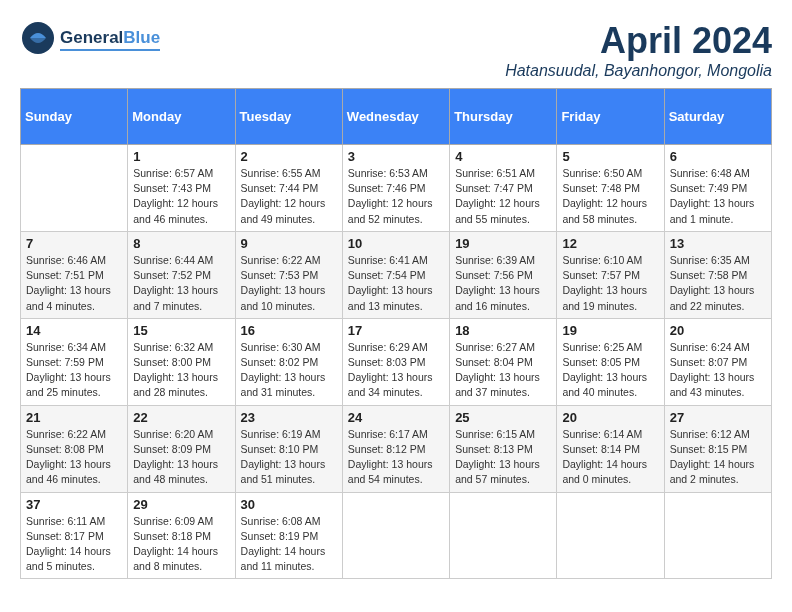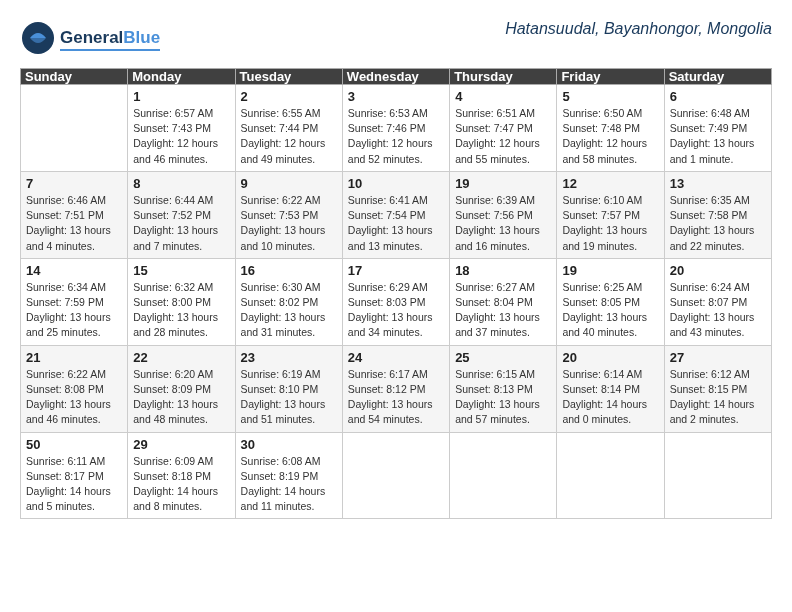--- a/index.html
+++ b/index.html
@@ -34,25 +34,25 @@
       color: #1a3a5c;
       font-style: italic;
       margin-left: 8px;
     }
     .calendar {
       width: 100%;
       border-collapse: collapse;
       margin-top: 8px;
     }
     .calendar th {
-      background: #404040;
+      background: #3b82f6;
       color: #fff;
       font-size: 13px;
       font-weight: bold;
-      padding: 0 4px;
+      padding: 20px 4px;
       text-align: left;
       border: 1px solid #aaa;
     }
     .calendar td {
       border: 1px solid #ccc;
       vertical-align: top;
       padding: 4px 5px;
       width: 107px;
       min-height: 80px;
       background: #fff;
@@ -92,20 +92,21 @@
         </div>
         <div>
           <div style="font-size:17px;font-weight:bold;color:#1a3a5c;line-height:1.1;">
             <span style="color:#1a3a5c;">General</span><span style="color:#4a90d9;">Blue</span>
           </div>
           <div style="height:2px;background:#4a90d9;width:100%;margin-top:1px;"></div>
         </div>
       </div>
     </div>
     <div class="title-block">
+      <div class="title-month">April 2024</div>
       <div class="title-location">Hatansuudal, Bayanhongor, Mongolia</div>
     </div>
   </div>
 
   <table class="calendar">
     <thead>
       <tr>
         <th>Sunday</th>
         <th>Monday</th>
         <th>Tuesday</th>
@@ -309,21 +310,21 @@
           <td>
             <span class="day-num">27</span>
             <div class="day-info" style="white-space: pre-line;">Sunrise: 6:12 AM
 Sunset: 8:15 PM
 Daylight: 14 hours
 and 2 minutes.</div>
           </td>
         </tr>
         <tr>
           <td>
-            <span class="day-num">50</span>
+            <span class="day-num">37</span>
             <div class="day-info" style="white-space: pre-line;">Sunrise: 6:11 AM
 Sunset: 8:17 PM
 Daylight: 14 hours
 and 5 minutes.</div>
           </td>
           <td>
             <span class="day-num">29</span>
             <div class="day-info" style="white-space: pre-line;">Sunrise: 6:09 AM
 Sunset: 8:18 PM
 Daylight: 14 hours

